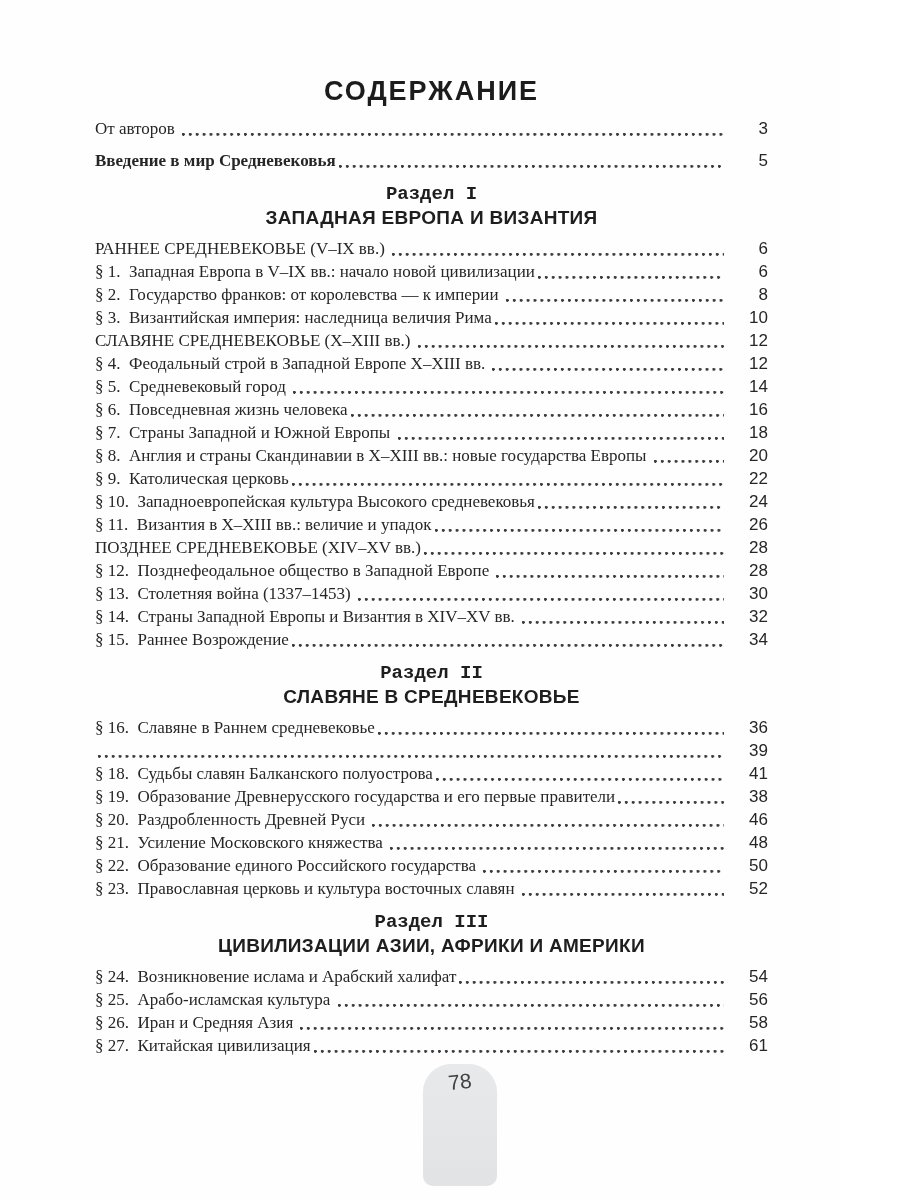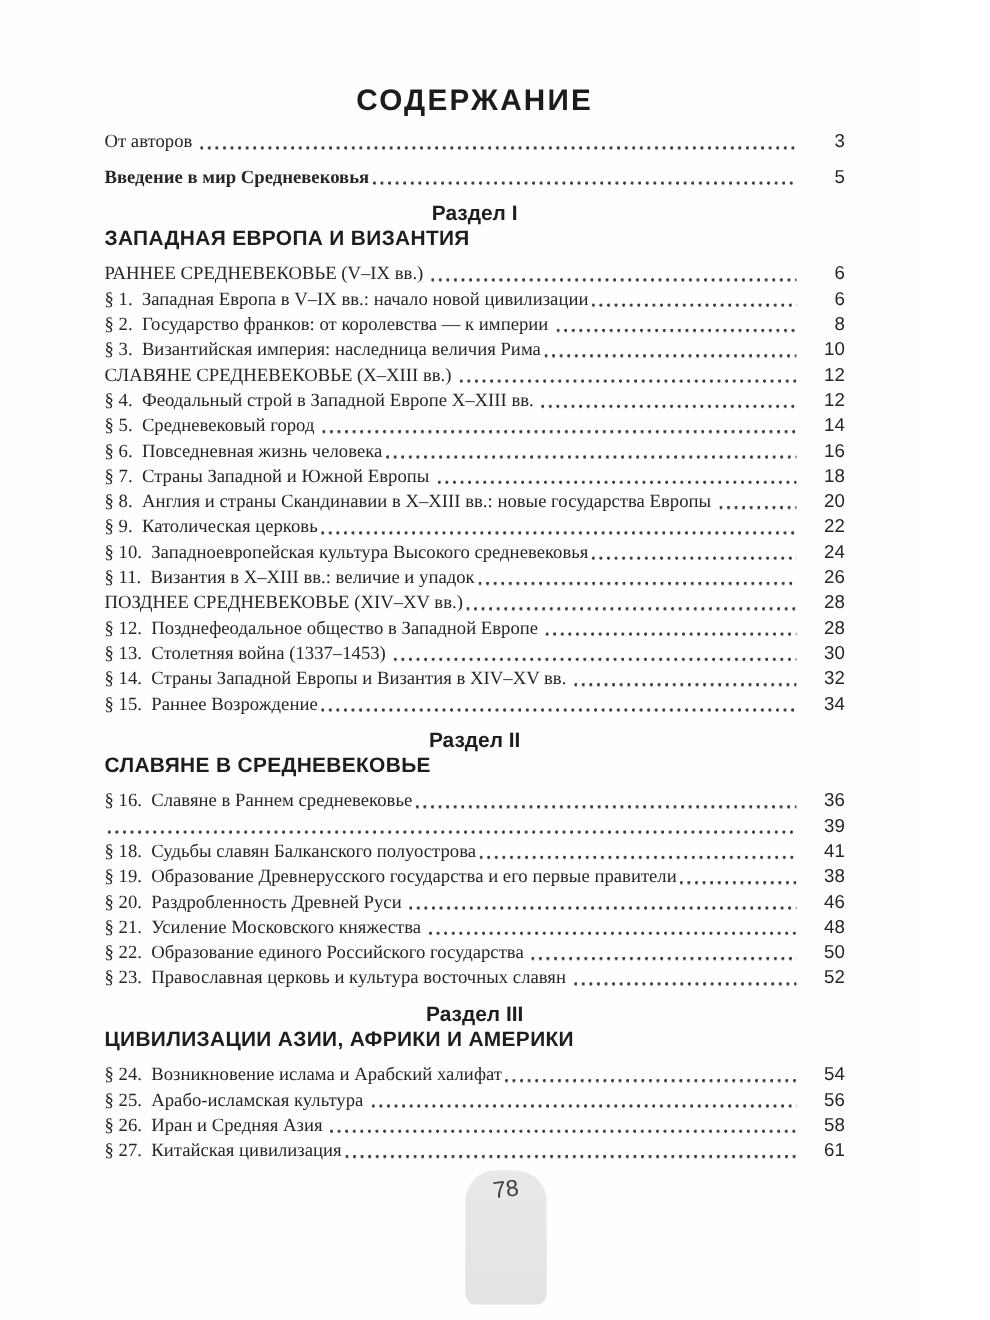--- a/index.html
+++ b/index.html
@@ -71,23 +71,24 @@
     width: 34px;
     text-align: right;
   }
   .section-kicker {
     margin-top: 11px;
     text-align: center;
     font-size: 19px;
     font-weight: 700;
     line-height: 23px;
     color: #1e1e1e;
+    font-family: Liberation Mono, monospace;
   }
   .section-heading {
-    text-align: left;
+    text-align: center;
     font-size: 19px;
     font-weight: 700;
     line-height: 23px;
     letter-spacing: 0.3px;
     color: #1e1e1e;
   }
   .section-rows {
     margin-top: 8px;
   }
   .page-tab {

